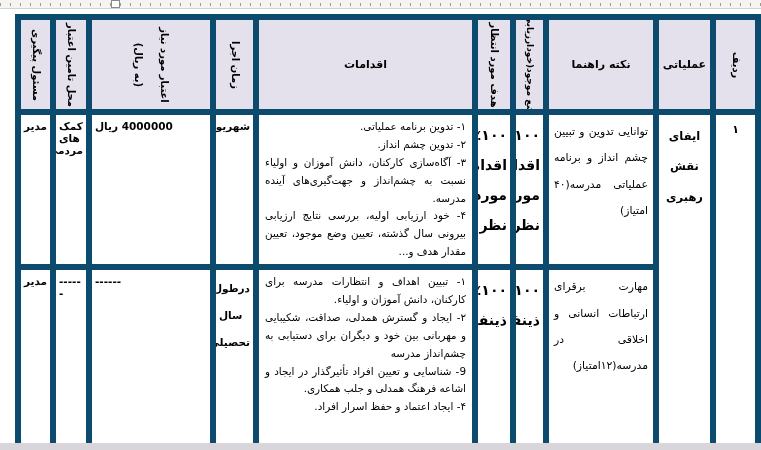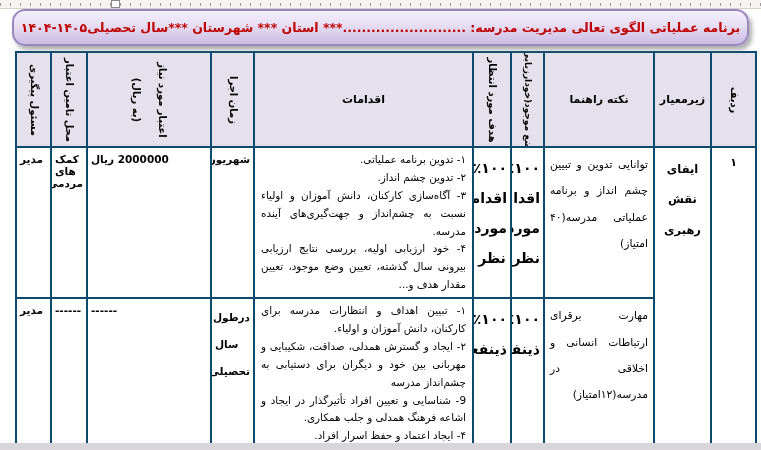--- a/index.html
+++ b/index.html
@@ -22,21 +22,21 @@
     display:flex; align-items:center; justify-content:center; direction:rtl; }
   .banner-text { color:#c00000; font-weight:bold; font-size:12.5px; white-space:nowrap; }
 
   
   .page-title { direction:rtl; text-align:center; font-weight:bold; font-size:13.5px;
     color:#000; margin-top:8px; }
 
   
   table.main { border-collapse:collapse; table-layout:fixed; width:740px;
     margin:5px 6px 0 15px; direction:rtl; }
-  td, th { border:2px solid #0c4a6e; vertical-align:top; padding:2px 3px; overflow:hidden; }
+  td, th { border:6px solid #0c4a6e; vertical-align:top; padding:2px 3px; overflow:hidden; }
   thead th { background:#e4e1ec; height:95px; position:relative; font-weight:bold; color:#000; }
   .hdr-h { font-size:11px; vertical-align:middle; text-align:center; }
   .vrot { position:absolute; top:50%; left:50%; transform:translate(-50%,-50%) rotate(90deg);
     white-space:nowrap; font-size:10px; font-weight:bold; }
   .vrot2 { position:absolute; top:50%; left:50%; transform:translate(-50%,-50%) rotate(90deg);
     width:84px; text-align:center; font-size:10px; font-weight:bold; line-height:2.6; }
   .vrot2 span { display:block; }
 
   tr.row1 > td { height:106px; }
   tr.row2 > td { height:185px; }
@@ -55,44 +55,41 @@
 </head>
 <body>
 
 <div class="screen">
 
   <div class="ruler">
     <div class="ruler-ticks"></div>
     <div class="indent-marker"></div>
   </div>
 
-  <div class="banner">
-    <span class="banner-text">برنامه عملیاتی الگوی تعالی مدیریت مدرسه: ..........................*** استان    *** شهرستان    ***سال تحصیلی۱۴۰۵-۱۴۰۴</span>
-  </div>
 
 
   <table class="main">
     <colgroup>
       <col style="width:45px">
         <col style="width:57px">
         <col style="width:110px">
       <col style="width:33px">
         <col style="width:38px">
         <col style="width:219px">
       <col style="width:43px">
         <col style="width:124px">
         <col style="width:36px">
         <col style="width:35px">
     </colgroup>
     <thead>
       <tr>
         <th>
           <div class="vrot">ردیف</div>
         </th>
-        <th class="hdr-h">زیرمعیار</th>
+        <th class="hdr-h">عملیاتی</th>
         <th class="hdr-h">نکته راهنما</th>
         <th>
           <div class="vrot" style="font-size:9px">وضع موجود(خودارزیابی)</div>
         </th>
         <th>
           <div class="vrot">هدف مورد انتظار</div>
         </th>
         <th class="hdr-h">اقدامات</th>
         <th>
           <div class="vrot">زمان اجرا</div>
@@ -118,21 +115,21 @@
         <td class="nokte">توانایی تدوین و تبیین چشم انداز و برنامه عملیاتی مدرسه(۴۰ امتیاز)</td>
         <td class="pct">٪۱۰۰ اقدامات مورد نظر</td>
         <td class="pct">٪۱۰۰ اقدامات مورد نظر</td>
         <td class="acts">
           <p>۱- تدوین برنامه عملیاتی.</p>
           <p>۲- تدوین چشم انداز.</p>
           <p>۳- آگاه‌سازی کارکنان، دانش آموزان و اولیاء نسبت به چشم‌انداز و جهت‌گیری‌های آینده مدرسه.</p>
           <p>۴- خود ارزیابی اولیه، بررسی نتایج ارزیابی بیرونی سال گذشته، تعیین وضع موجود، تعیین مقدار هدف و...</p>
         </td>
         <td class="side">شهریور</td>
-        <td class="side">2000000 ریال</td>
+        <td class="side">4000000 ریال</td>
         <td class="side">کمک های مردمی</td>
         <td class="side">مدیر</td>
       </tr>
       <tr class="row2">
         <td class="nokte">مهارت برقرای ارتباطات انسانی و اخلاقی در مدرسه(۱۲امتیاز)</td>
         <td class="pct">٪۱۰۰ ذینفعان</td>
         <td class="pct">٪۱۰۰ ذینفعان</td>
         <td class="acts">
           <p>۱- تبیین اهداف و انتظارات مدرسه برای کارکنان، دانش آموزان و اولیاء.</p>
           <p>۲- ایجاد و گسترش همدلی، صداقت، شکیبایی و مهربانی بین خود و دیگران برای دستیابی به چشم‌انداز مدرسه</p>

